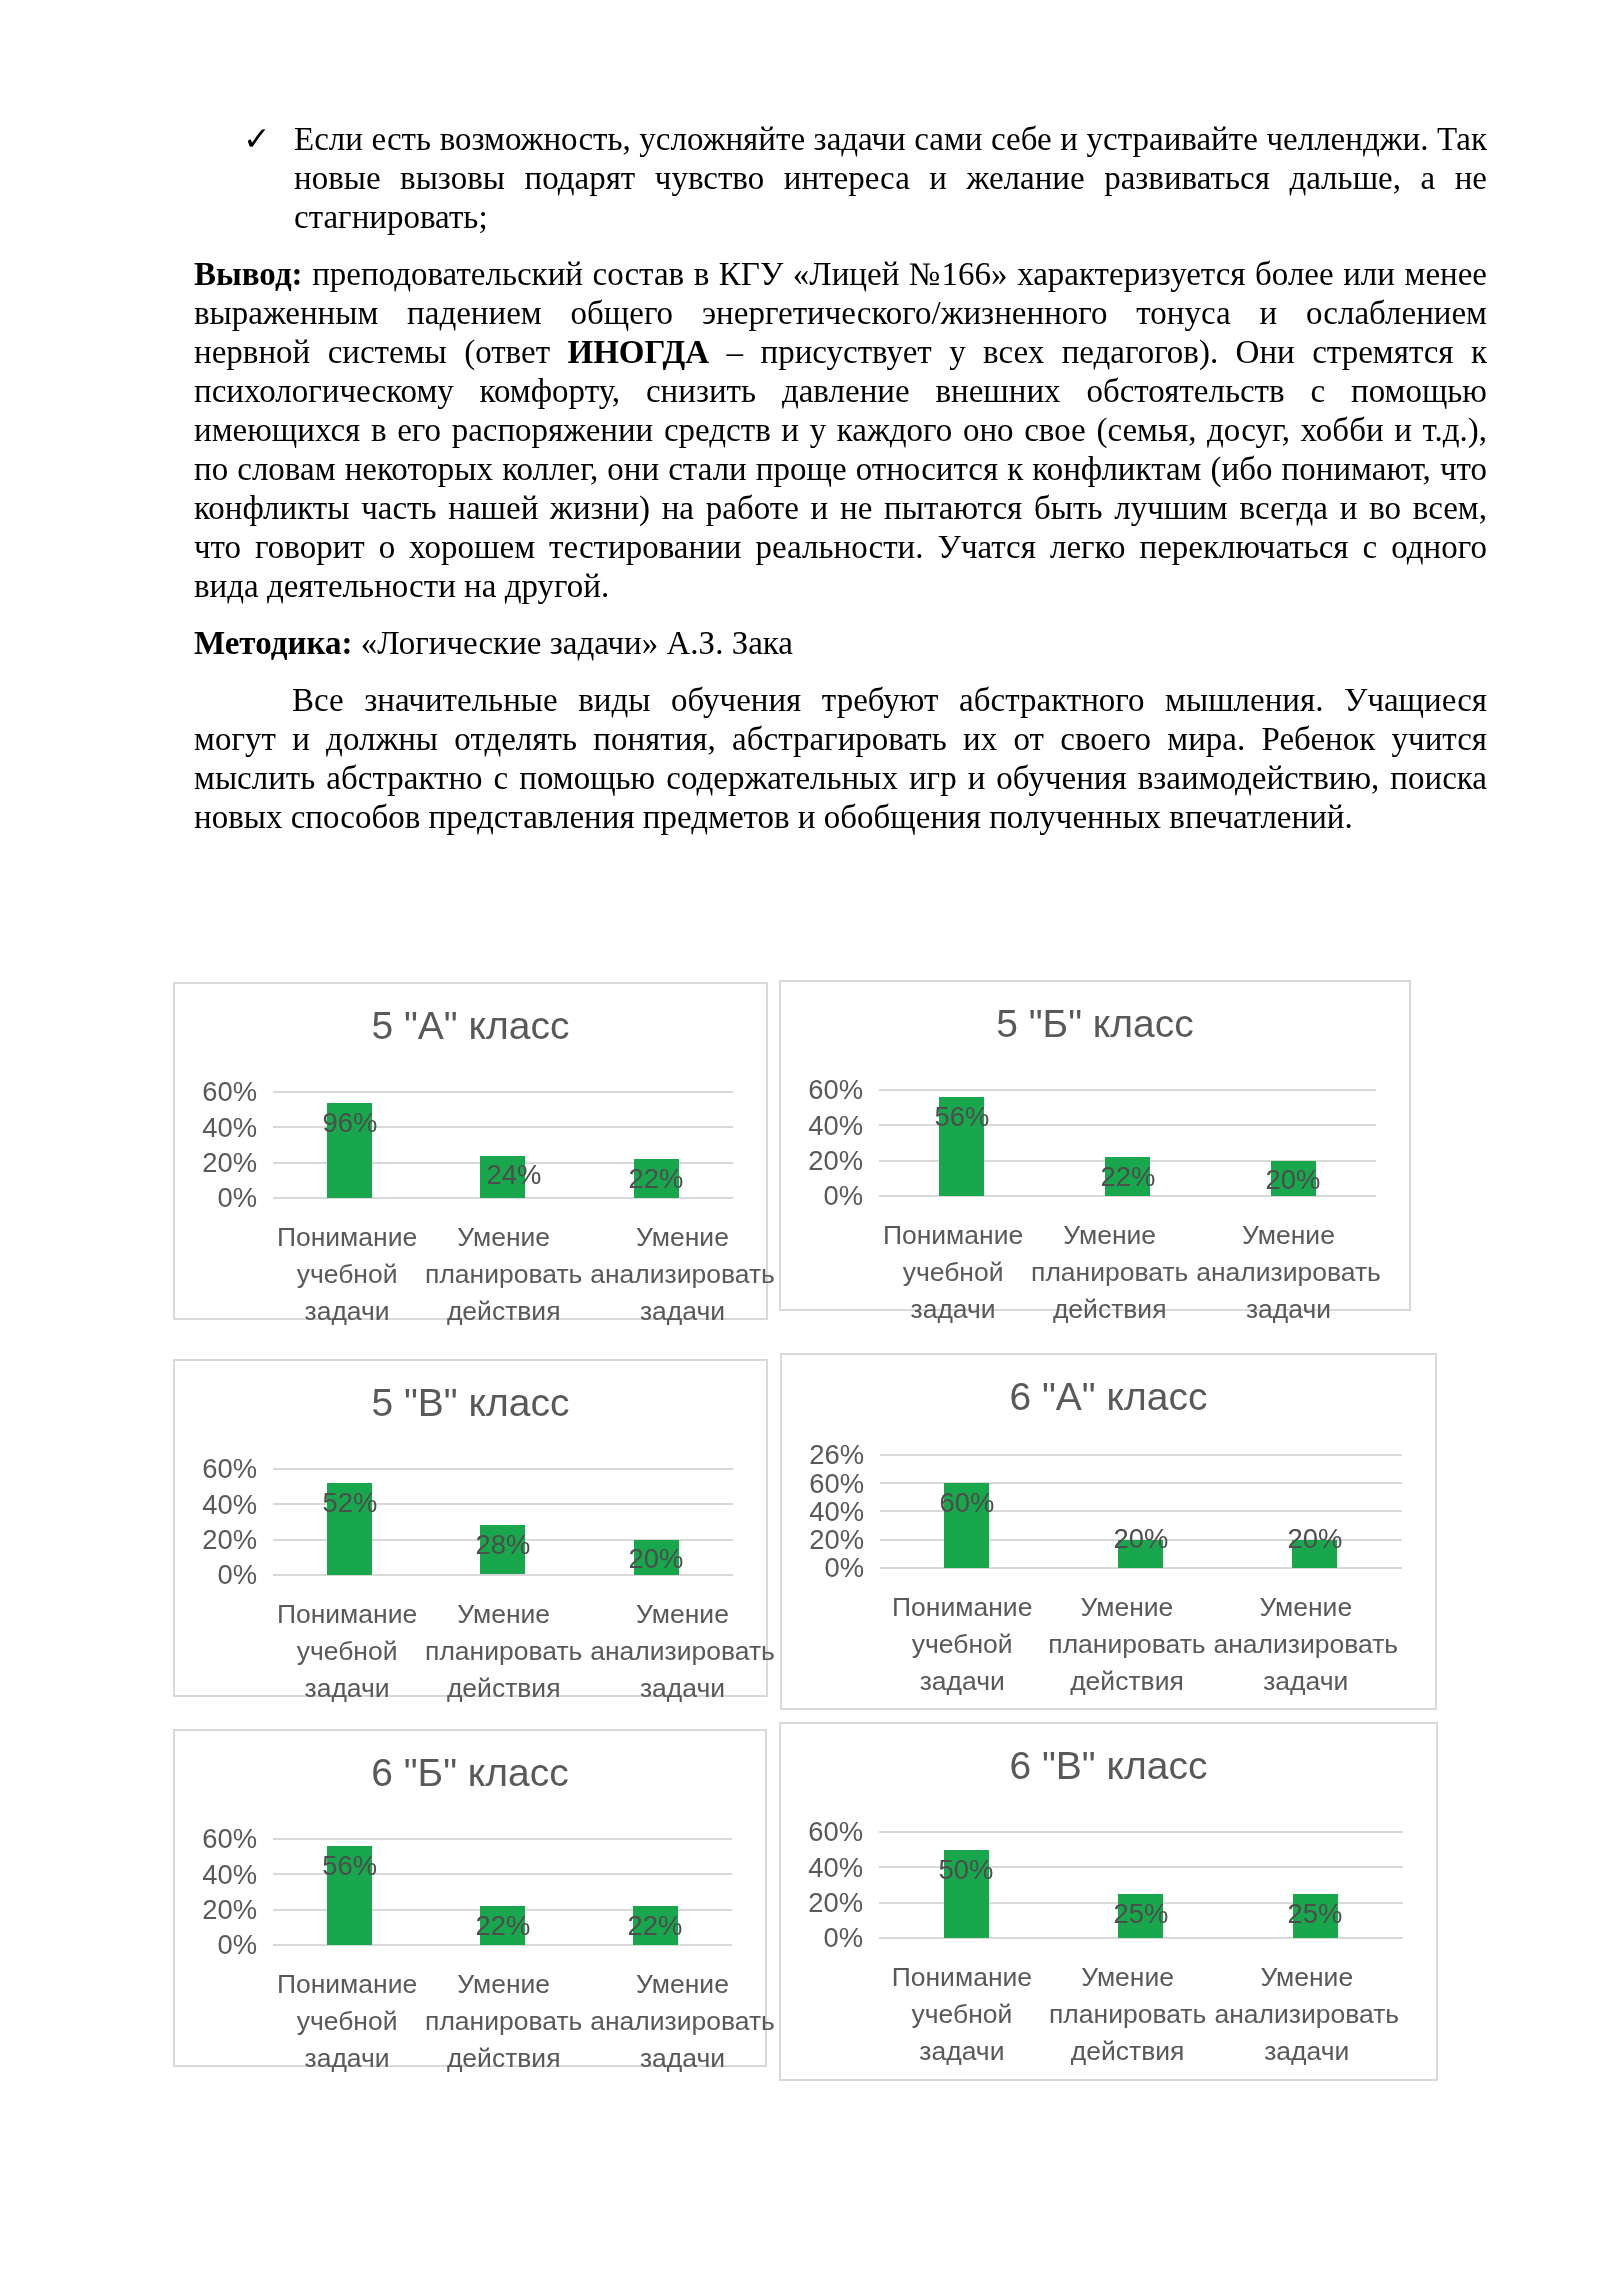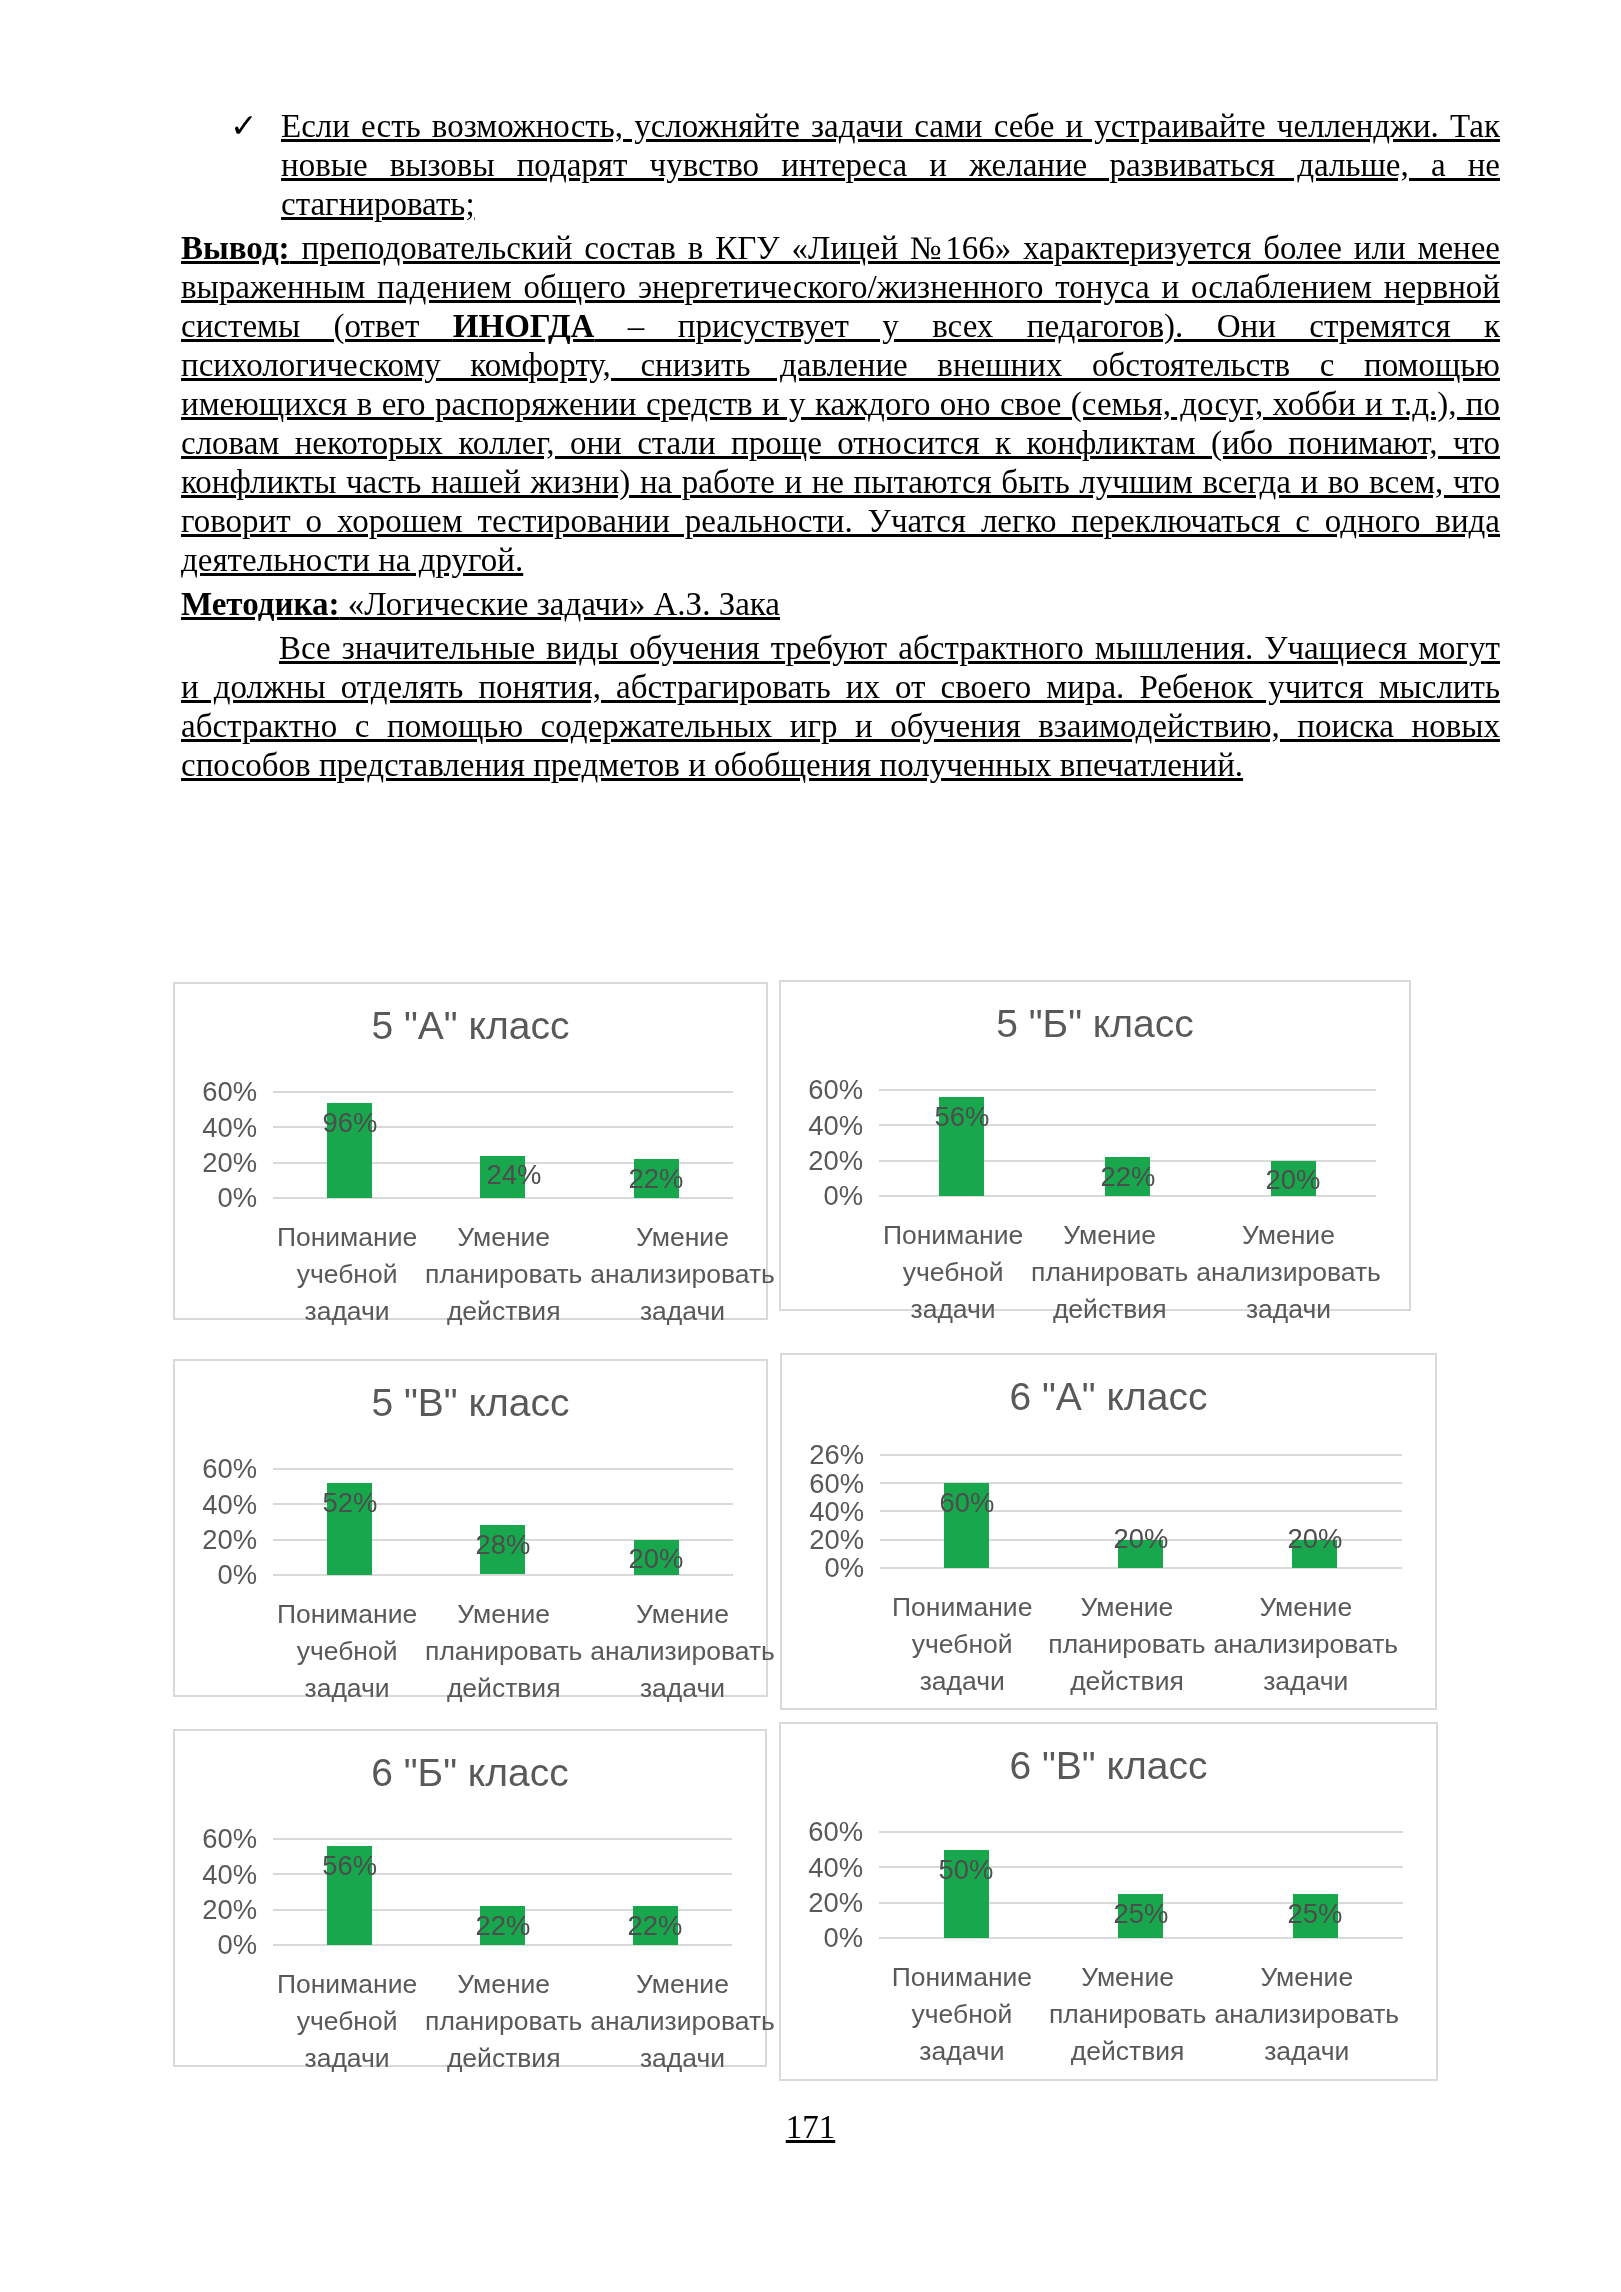--- a/index.html
+++ b/index.html
@@ -2,21 +2,21 @@
 <html lang="ru"><head>
 <meta charset="utf-8">
 <style>
   html,body { margin:0; padding:0; background:#ffffff; }
   .page {
     position:relative; width:1621px; height:2293px; background:#ffffff;
     font-family:"Liberation Serif", serif; font-size:33px; line-height:39px; color:#000;
     overflow:hidden;
   }
   .text-col { position:absolute; left:176px; top:102px; width:1329px; }
-  p { margin:5px;text-decoration:underline; }
+  p { margin:18px; }
   .bullet { text-align:justify; padding-left:100px; text-indent:-51px; }
   .check { display:inline-block; width:51px; text-indent:0; }
   .conclusion { text-align:justify; }
   .appendix { text-align:right; margin-top:39px; }
   .heading { text-align:center; font-weight:bold; }
   .kv-line { text-align:left; }
   .intro { text-align:justify; text-indent:98px; }
   b { font-weight:bold; }
 
   
@@ -201,15 +201,14 @@
         <div class="bar" style="left: 414px; top: 62px; height: 44px; background: rgb(24, 167, 77);"></div>
         <div class="bar-label" style="left: 377px; top: 67px; color: rgb(77, 77, 77);">25%</div>
       </div>
       <div class="cats" style="top: 235px;">
         <div class="cat" style="color: rgb(89, 89, 89);">Понимание учебной задачи</div>
         <div class="cat" style="color: rgb(89, 89, 89);">Умение планировать действия</div>
         <div class="cat" style="color: rgb(89, 89, 89);">Умение анализировать задачи</div>
       </div>
     </div>
 
-  <p class="page-number">171</p>
 </div>
 
 
 </body></html>

